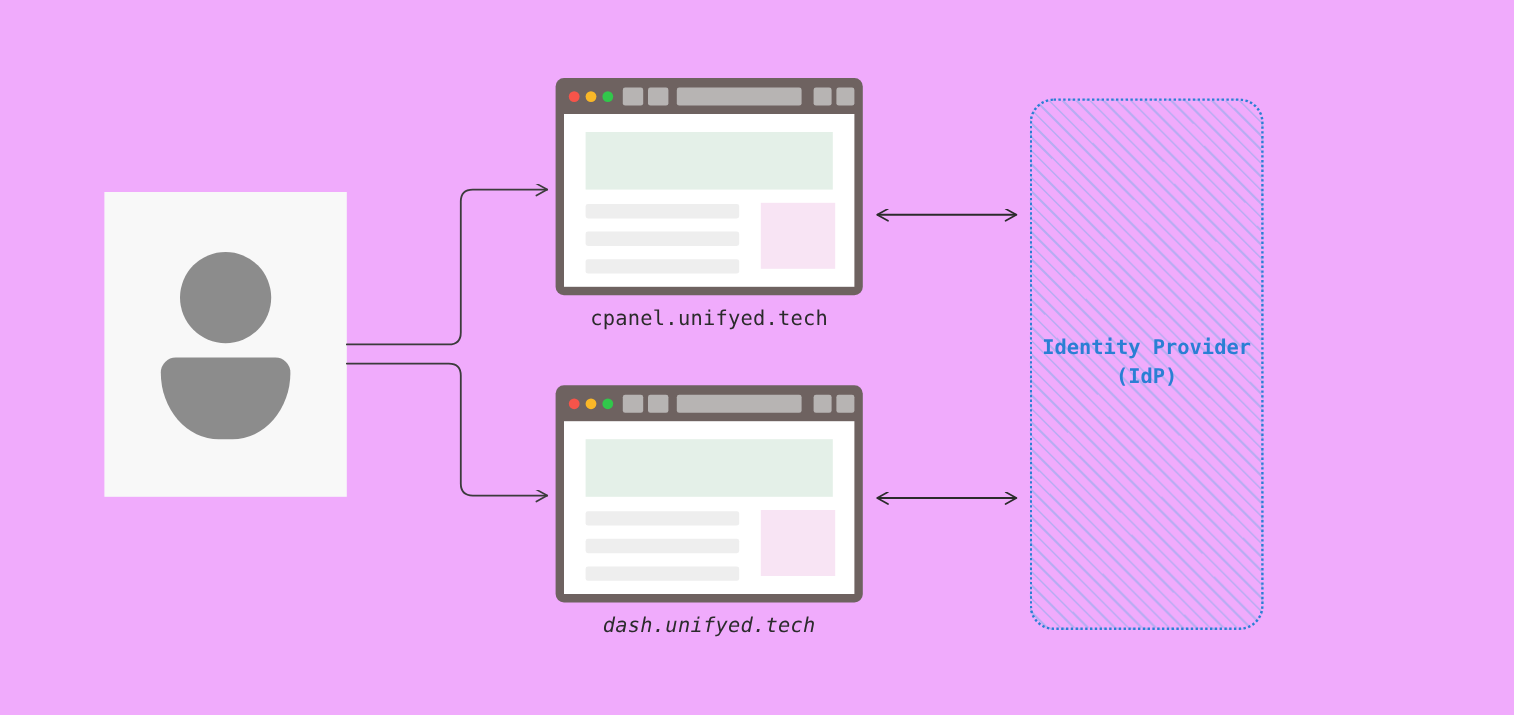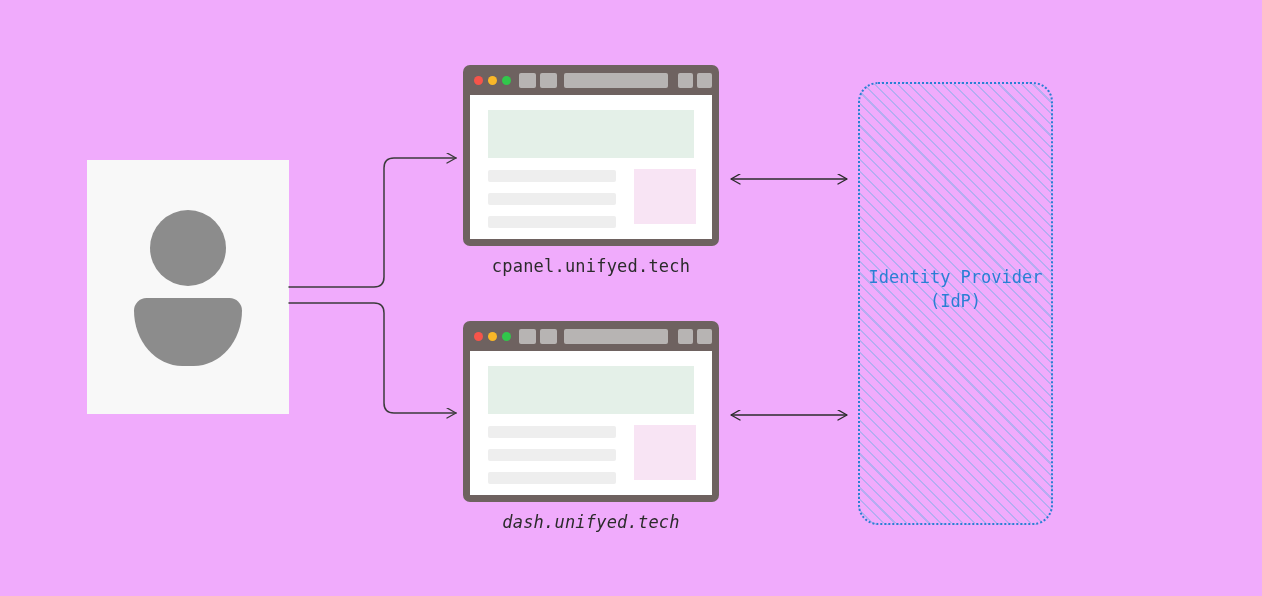--- a/index.html
+++ b/index.html
@@ -145,27 +145,28 @@
       rgba(110,175,230,0.45) 0px,
       rgba(110,175,230,0.45) 1.5px,
       rgba(255,255,255,0) 1.5px,
       rgba(255,255,255,0) 8px
     );
   }
   .idp-label {
     position: absolute;
     left: 0;
     right: 0;
-    top: 181px;
+    top: 194px;
     text-align: center;
     font-family: "DejaVu Sans Mono", monospace;
     font-size: 17px;
     line-height: 24px;
     color: #2a7fd4;
     white-space: pre-line;
+    font-weight: bold;
   }
 
   
   .connectors {
     position: absolute;
     left: 0;
     top: 0;
     width: 1262px;
     height: 596px;
     pointer-events: none;

